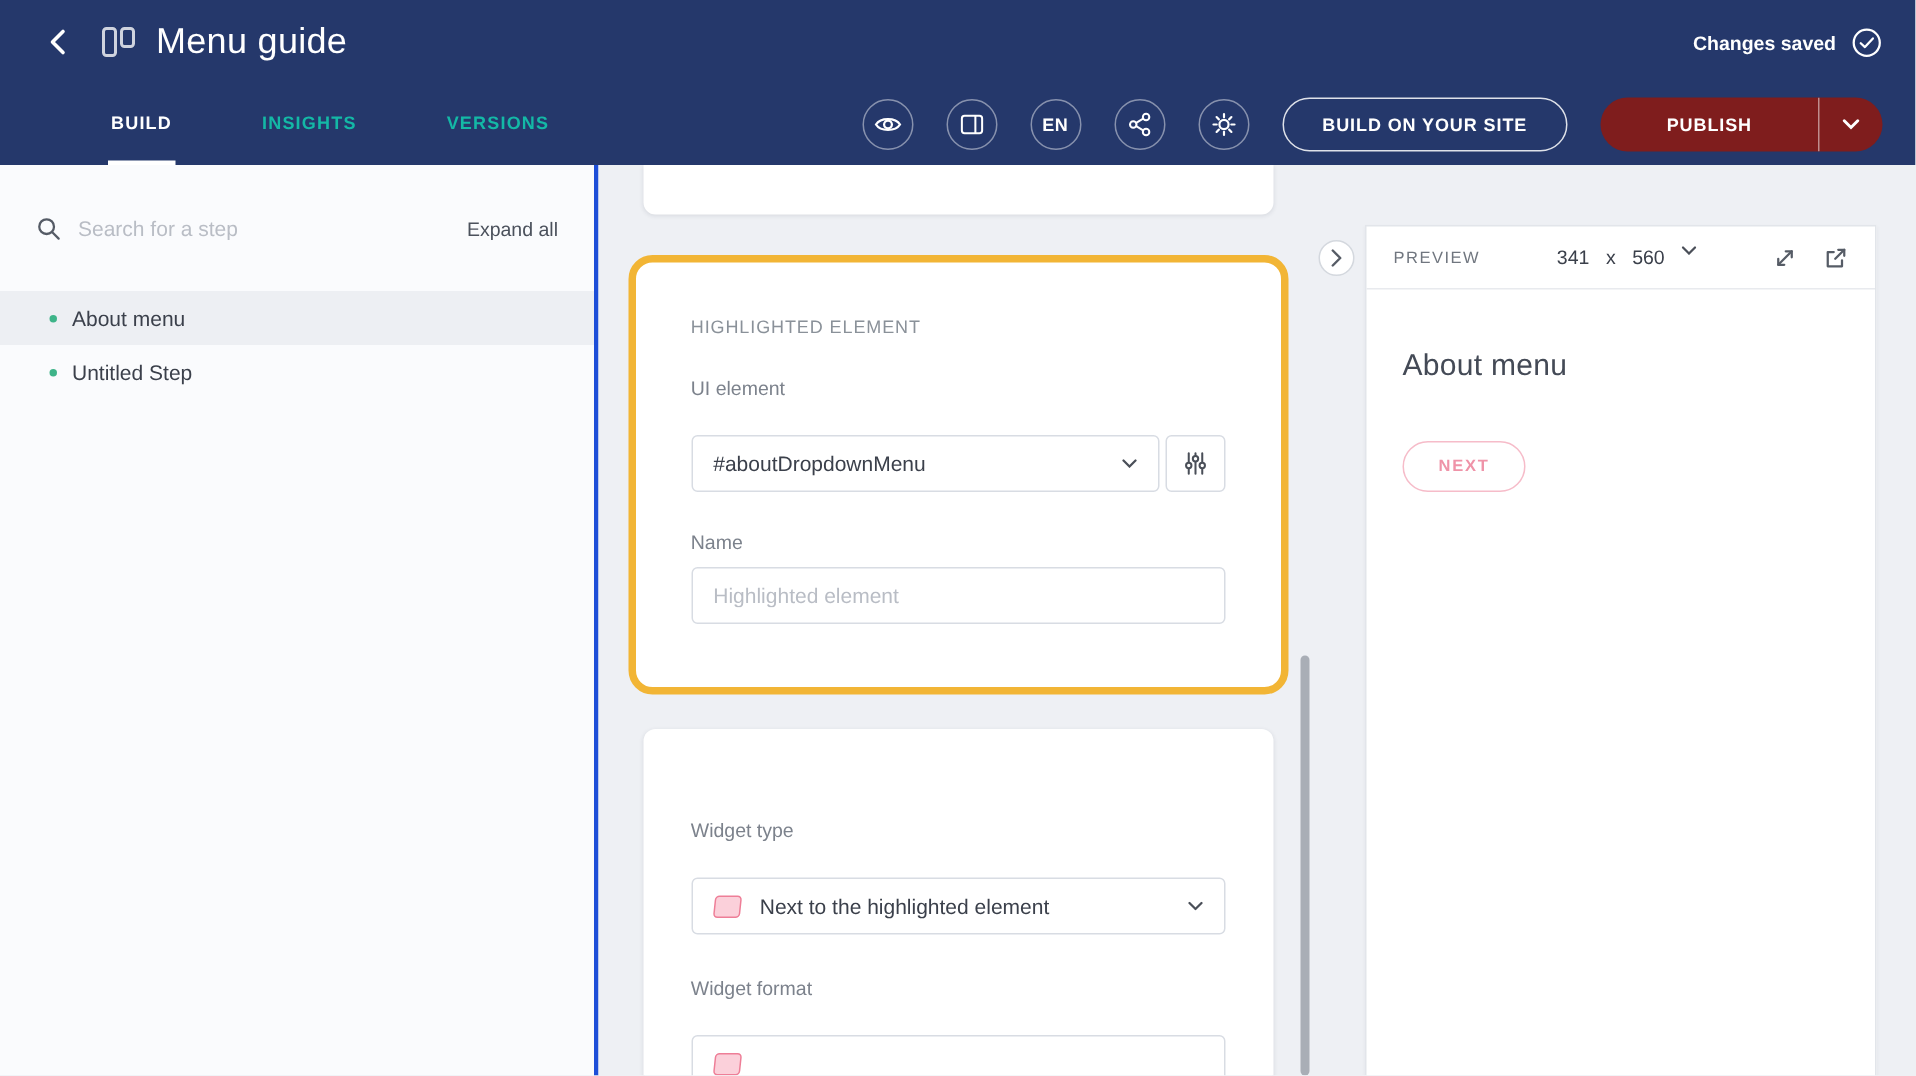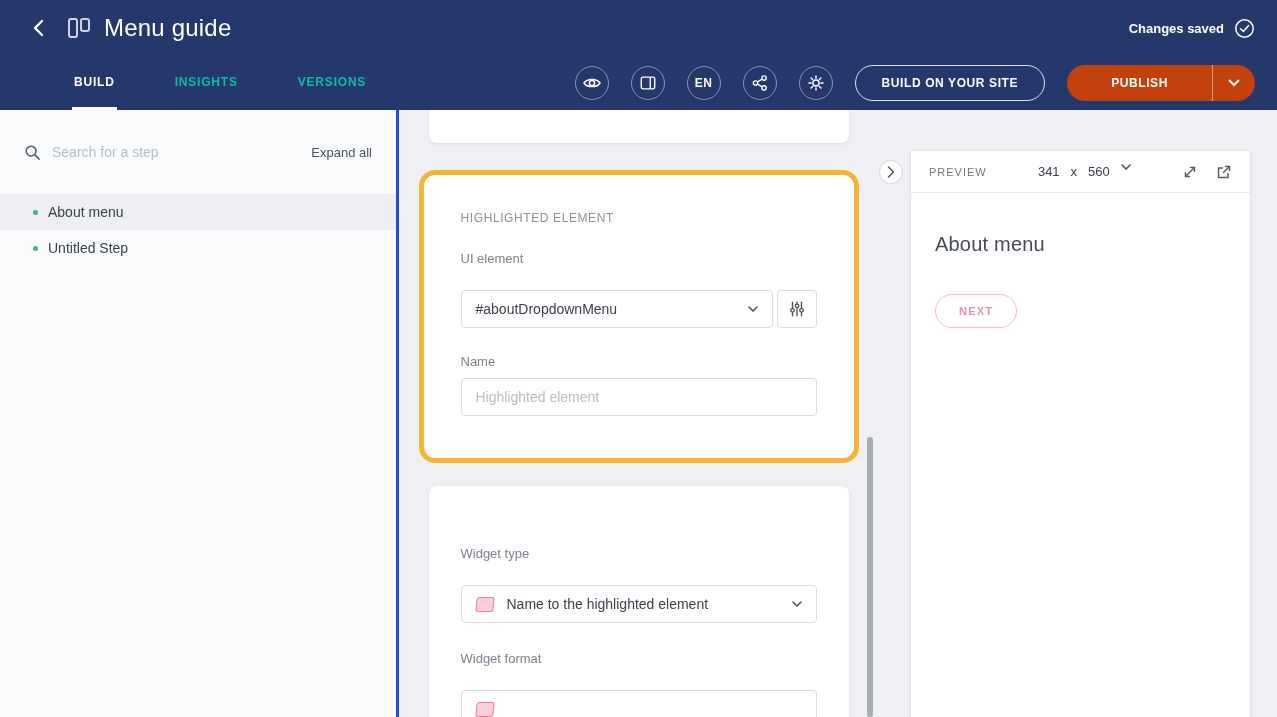--- a/index.html
+++ b/index.html
@@ -15,21 +15,21 @@
   .hdr-spacer { flex: 1; }
   .changes-saved { font-size: 13px; font-weight: 700; margin-right: 10px; }
   .hdr-row2 { height: 54px; display: flex; align-items: center; padding: 0 22px 0 72px; }
   .tabs { display: flex; gap: 56px; align-self: stretch; align-items: stretch; }
   .tab { font-size: 12px; font-weight: 700; letter-spacing: .8px; color: #14b8a6; display: flex; align-items: center; padding: 0 2px; border-bottom: 3px solid transparent; cursor: pointer; }
   .tab.active { color: #fff; border-bottom-color: #fff; }
   .hdr-actions { margin-left: auto; display: flex; align-items: center; gap: 22px; }
   .circle-btn { width: 34px; height: 34px; border-radius: 50%; border: 1px solid rgba(255,255,255,0.45); background: transparent; display: flex; align-items: center; justify-content: center; color: #fff; cursor: pointer; font-family: inherit; }
   .circle-btn.lang { font-size: 12px; font-weight: 700; letter-spacing: .4px; }
   .build-btn { height: 36px; border-radius: 18px; border: 1px solid rgba(255,255,255,0.85); background: transparent; color: #fff; font-size: 12px; font-weight: 700; letter-spacing: .6px; padding: 0 26px; cursor: pointer; font-family: inherit; }
-  .publish-group { display: flex; height: 36px; border-radius: 18px; overflow: hidden; background: #c2410c; align-items: stretch; }
+  .publish-group { display: flex; height: 36px; border-radius: 18px; overflow: hidden; background: #7f1d1d; align-items: stretch; }
   .publish-main { padding: 0 44px; color: #fff; font-size: 12px; font-weight: 700; letter-spacing: .6px; display: flex; align-items: center; cursor: pointer; }
   .publish-divider { width: 1px; background: rgba(255,255,255,0.5); }
   .publish-caret { width: 42px; display: flex; align-items: center; justify-content: center; cursor: pointer; }
 
   
   .content { display: flex; height: 607px; }
 
   
   .sidebar { width: 399px; flex: none; background: #fafbfd; border-right: 3px solid #1d4ed8; }
   .search-row { height: 84px; display: flex; align-items: center; padding: 0 24px; }
@@ -212,21 +212,21 @@
       <input class="text-input" placeholder="Highlighted element" style="">
 
     </div>
 
     <div class="card">
 
       <div class="field-label first">Widget type</div>
       <div class="select-row">
         <div class="select-box">
           <span class="widget-icon"></span>
-          <span>Name to the highlighted element</span>
+          <span>Next to the highlighted element</span>
           <span class="select-caret">
             <svg width="10" height="6" viewBox="0 0 10 6" fill="none" stroke="#4a4f58" stroke-width="1.5" stroke-linecap="round">
                 <polyline points="1,1 5,5 9,1"></polyline>
               </svg>
           </span>
         </div>
       </div>
 
       <div class="field-label first">Widget format</div>
       <div class="select-row">

